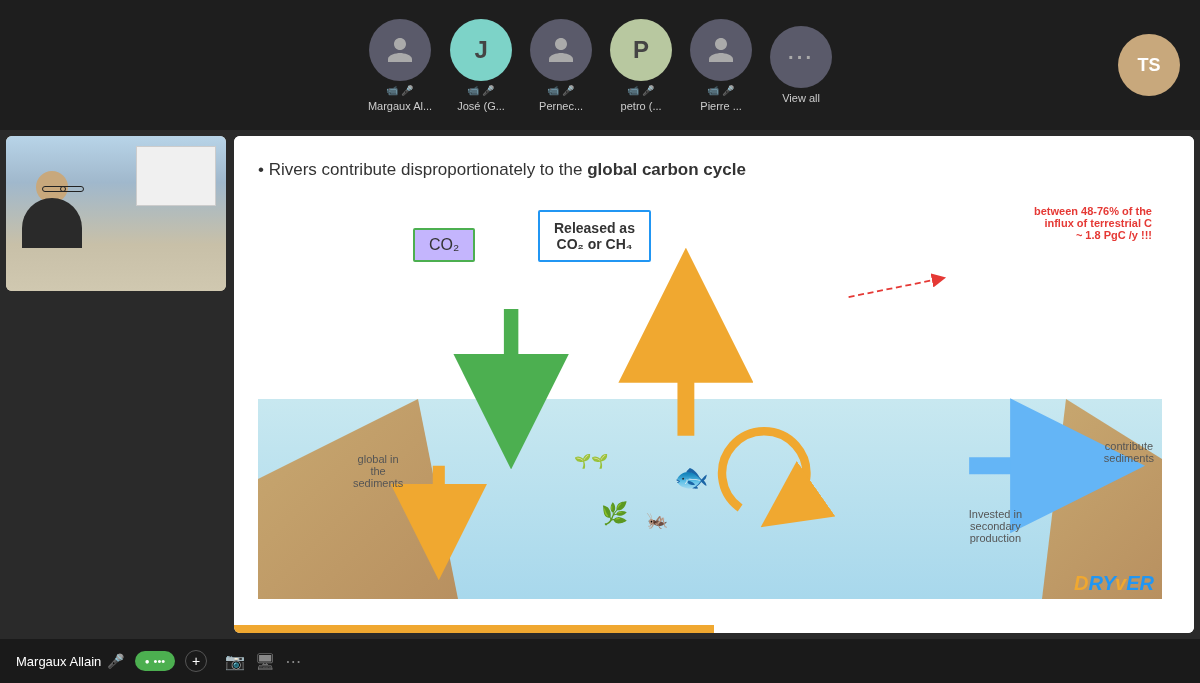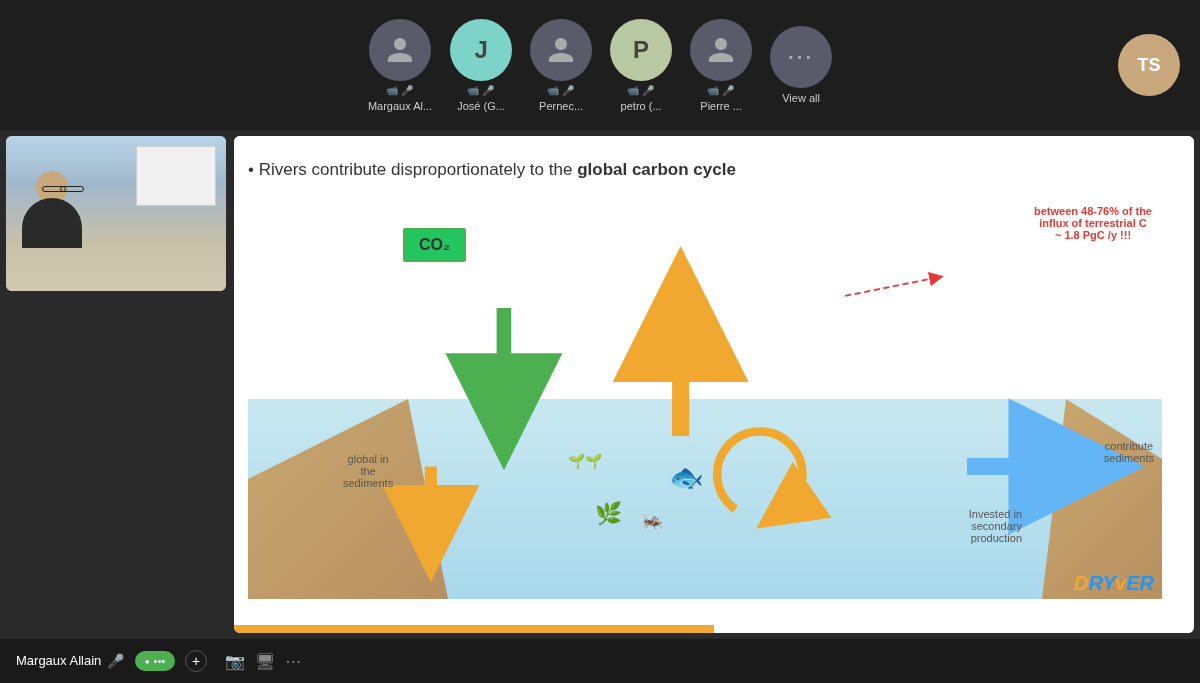--- a/index.html
+++ b/index.html
@@ -161,21 +161,21 @@
       background: #fff;
       border-radius: 6px;
       overflow: hidden;
       position: relative;
       display: flex;
       flex-direction: column;
     }
 
     .slide-content {
       flex: 1;
-      padding: 24px 32px 16px 14px;
+      padding: 24px 32px 16px 24px;
       position: relative;
       background: #fff;
       overflow: hidden;
     }
 
     .slide-title {
       font-size: 17px;
       color: #333;
       margin-bottom: 20px;
       font-weight: 400;
@@ -224,23 +224,23 @@
     }
 
     .co2-box {
       position: absolute;
       left: 155px;
       top: 28px;
       border: 2.5px solid #4caf50;
       padding: 6px 14px;
       color: #333;
       font-size: 16px;
-      font-weight: 700;
+      font-weight: 400;
       border-radius: 2px;
-      background: #22c55e;
+      background: #c4b5fd;
     }
 
     .released-box {
       position: absolute;
       left: 280px;
       top: 10px;
       border: 2.5px solid #2196f3;
       padding: 8px 14px;
       color: #333;
       font-size: 14px;
@@ -250,21 +250,21 @@
       background: #fff;
     }
 
     .annotation-red {
       position: absolute;
       right: 10px;
       top: 5px;
       color: #e53935;
       font-size: 11px;
       font-weight: 700;
-      text-align: center;
+      text-align: right;
       max-width: 160px;
     }
 
     
     .diagram-svg {
       position: absolute;
       top: 0;
       left: 0;
       width: 100%;
       height: 100%;
@@ -279,21 +279,21 @@
       font-size: 11px;
       text-align: center;
     }
 
     .invested-label {
       position: absolute;
       right: 140px;
       bottom: 55px;
       color: #555;
       font-size: 11px;
-      text-align: right;
+      text-align: center;
     }
 
     .downstream-label {
       position: absolute;
       right: 8px;
       bottom: 135px;
       color: #555;
       font-size: 11px;
       text-align: center;
     }
@@ -305,20 +305,21 @@
       display: flex;
       align-items: center;
       padding: 0 16px;
       gap: 10px;
     }
 
     .presenter-name-bottom {
       color: #fff;
       font-size: 13px;
       display: flex;
+      align-items: center;
       gap: 6px;
     }
 
     .mic-muted {
       color: #e53935;
       font-size: 14px;
     }
 
     
     .green-btn {
@@ -486,20 +487,24 @@
         <div class="river-bg"></div>
 
         <div class="sediment-left"></div>
         <div class="sediment-right"></div>
 
 
         <div class="co2-box">
           <span>CO₂</span>
         </div>
 
+        <div class="released-box">
+          <span>Released as</span><br>
+          <span>CO₂ or CH₄</span>
+        </div>
 
         <div class="annotation-red">
           <span>between 48-76% of the</span><br>
           <span>influx of terrestrial C</span><br>
           <span>~ 1.8 PgC /y !!!</span>
         </div>
 
         <svg class="diagram-svg" viewBox="0 0 750 280" xmlns="http://www.w3.org/2000/svg">
 
           <defs>

